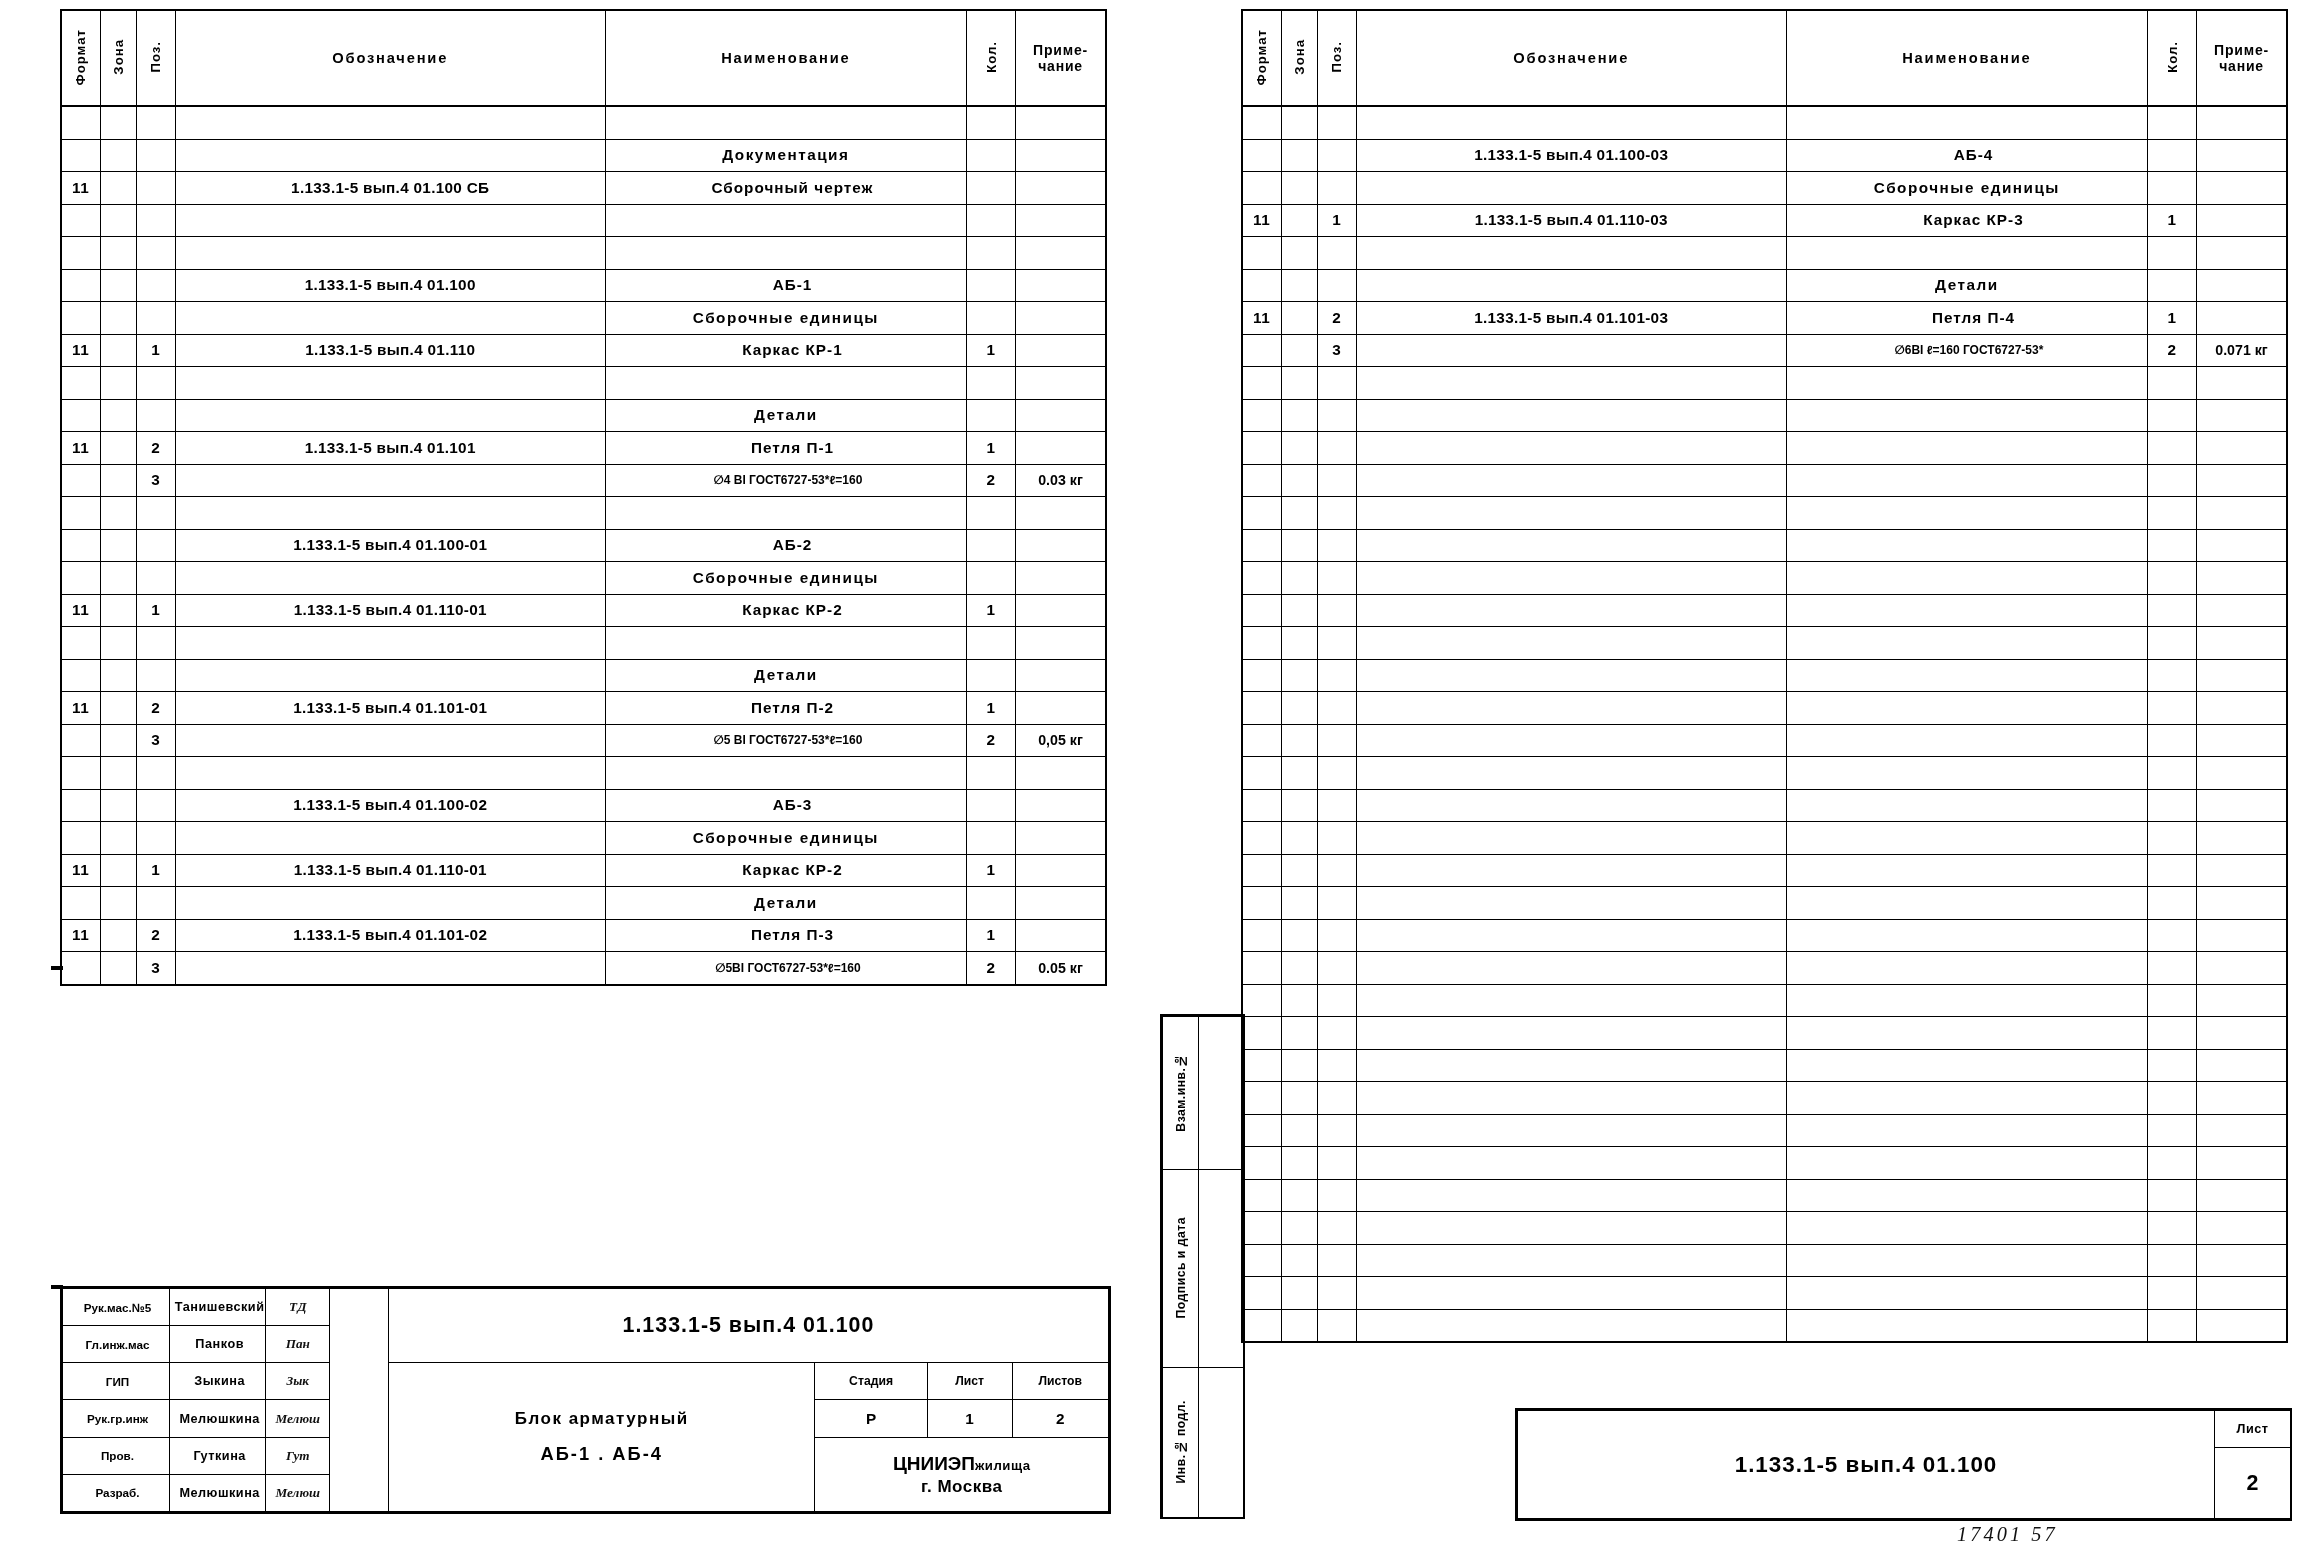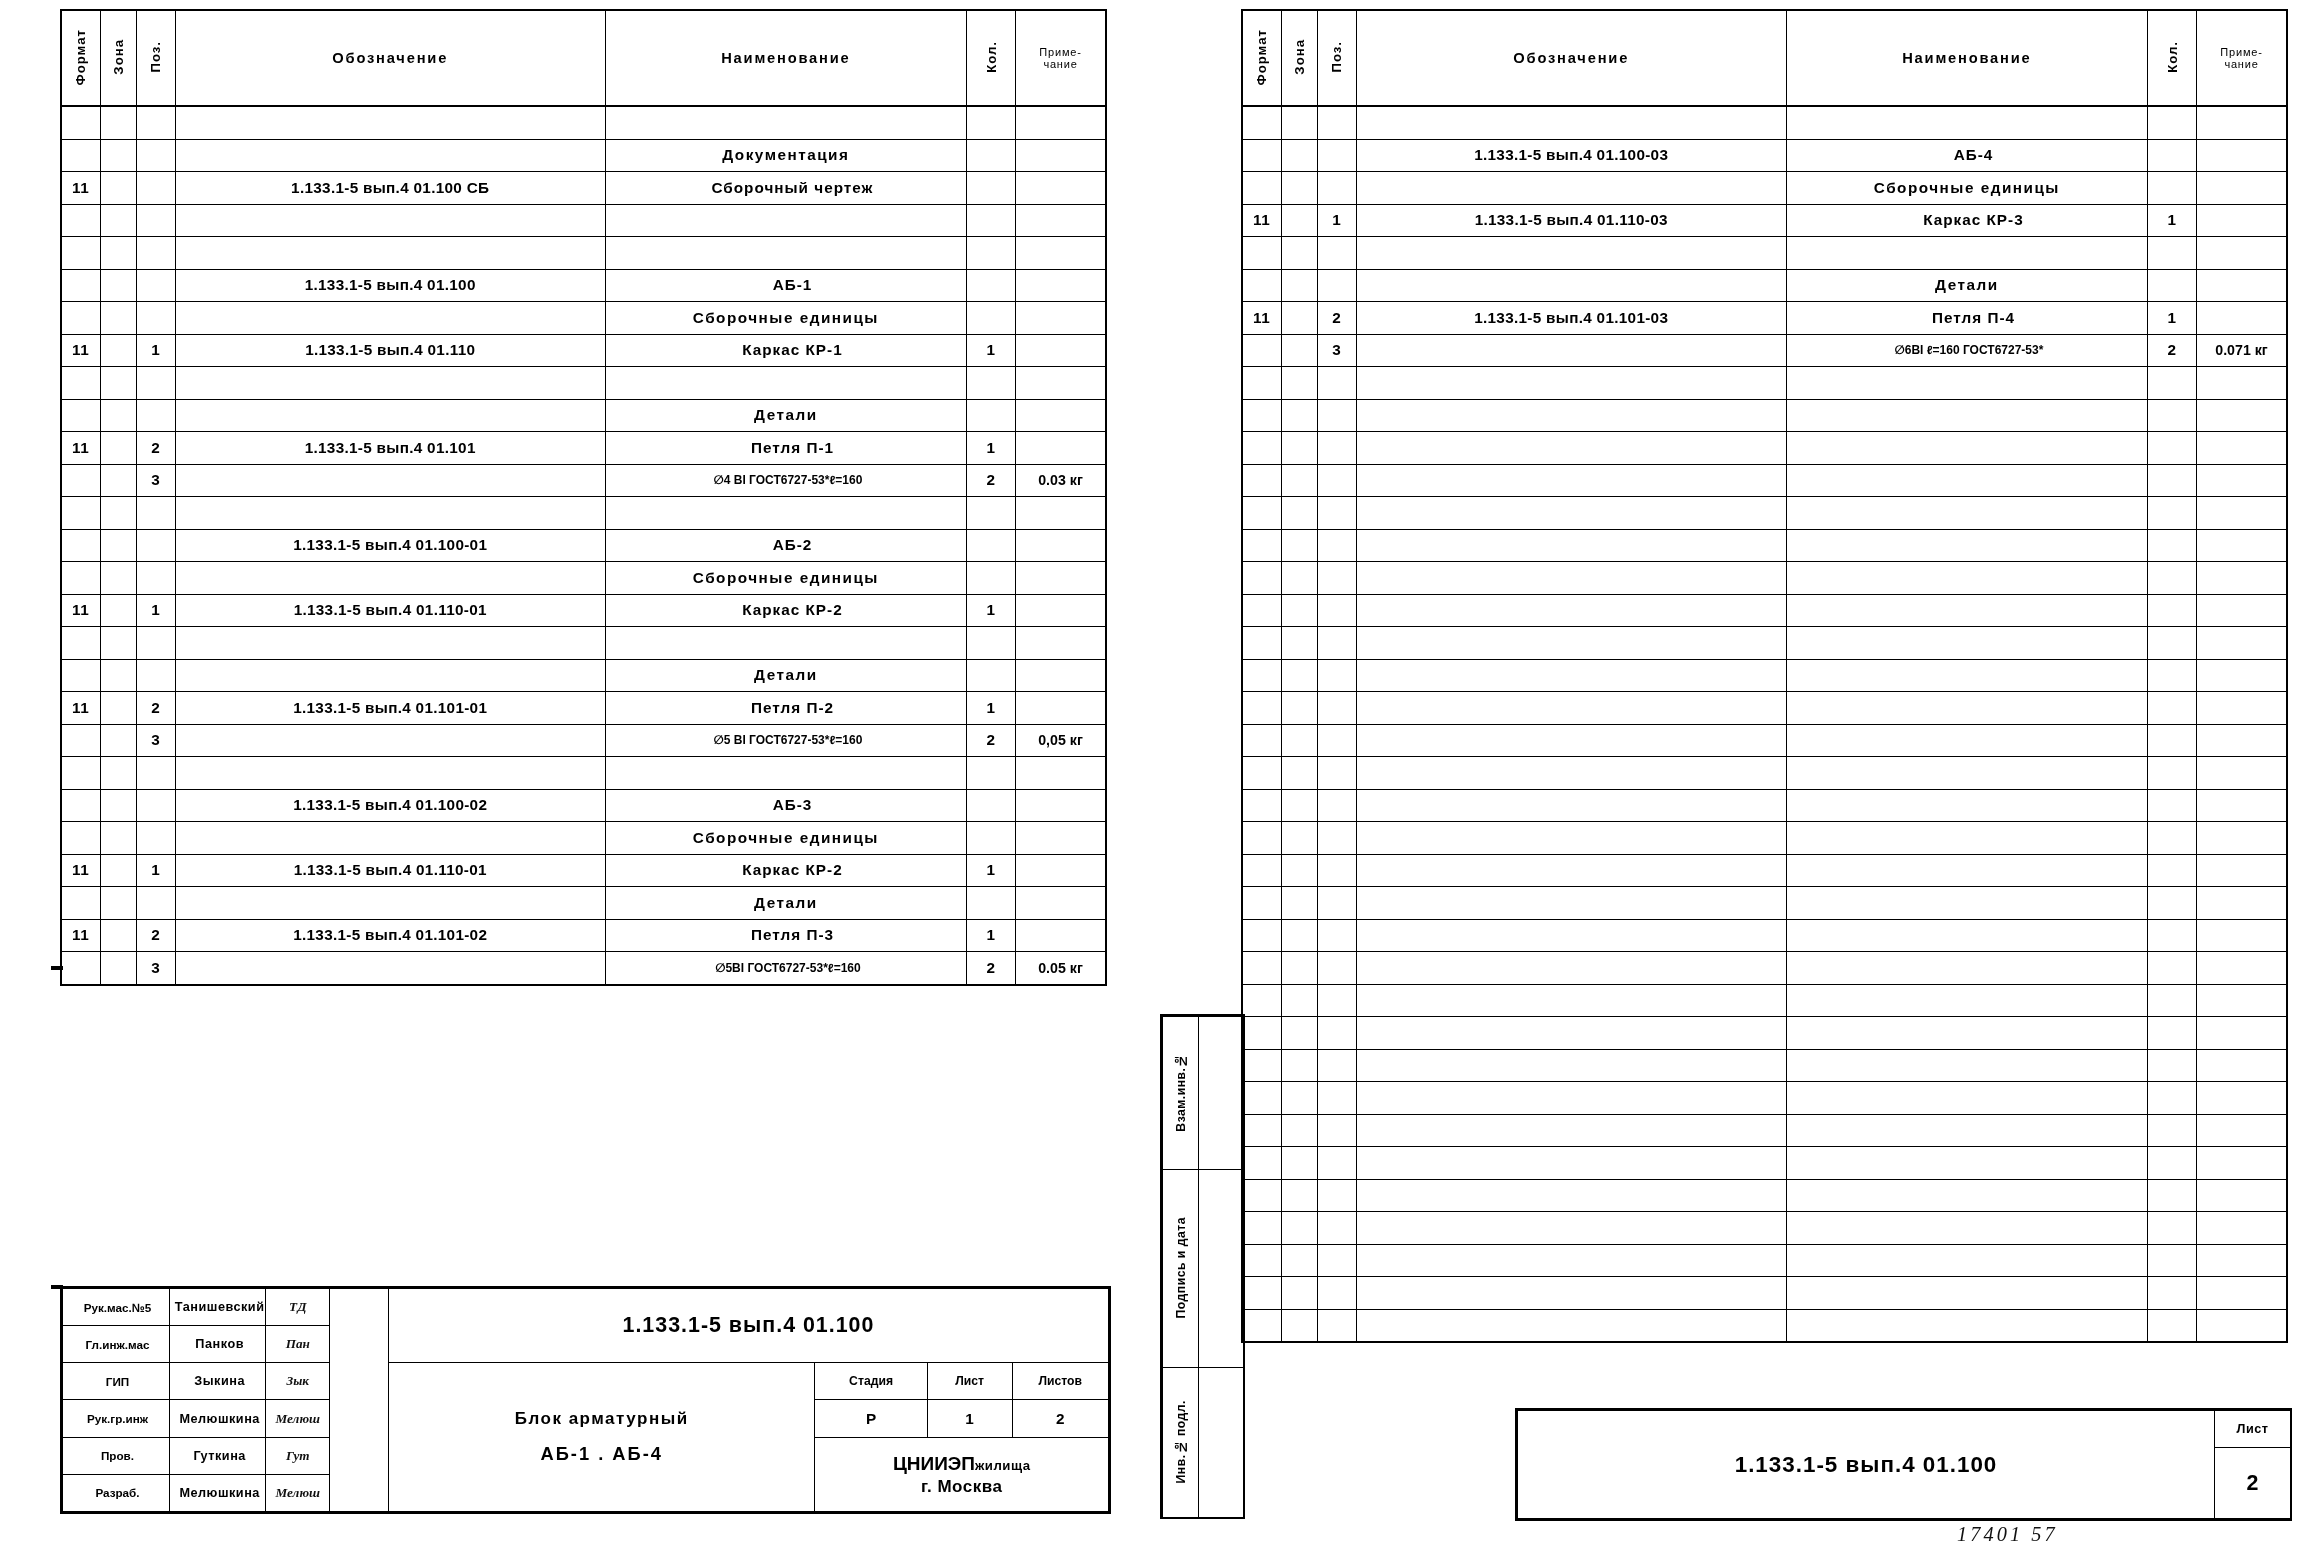--- a/index.html
+++ b/index.html
@@ -34,21 +34,21 @@
   col.c-prim{width:61px}
 
   
   thead th{height:94px;border-bottom:2.5px solid #000 !important;}
   .vlabel{
     writing-mode:vertical-rl;transform:rotate(180deg);
     font-size:13.2px;font-weight:700;letter-spacing:1px;
     display:inline-block;line-height:1;
   }
   .hlabel{font-size:14.7px;font-weight:700;letter-spacing:1.8px;}
-  .hlabel2{font-size:11px;font-weight:400;letter-spacing:0.8px;line-height:1.15;}
+  .hlabel2{font-size:14px;font-weight:700;letter-spacing:0.8px;line-height:1.15;}
 
   
   .oboz{font-size:15.3px;letter-spacing:0.3px;padding:0 4.1px;text-align:left;}
   .naim{font-size:15.3px;letter-spacing:1px;text-align:left;padding-left:13.2px;}
   .naim-gost{font-size:12px;letter-spacing:0px;text-align:left;padding-left:4.1px;}
   .num{font-size:15.3px;}
   .note{font-size:14.2px;letter-spacing:0px;}
   .section-head{
     font-size:15.3px;letter-spacing:1.5px;text-align:center;
     text-underline-offset:3.6px;

